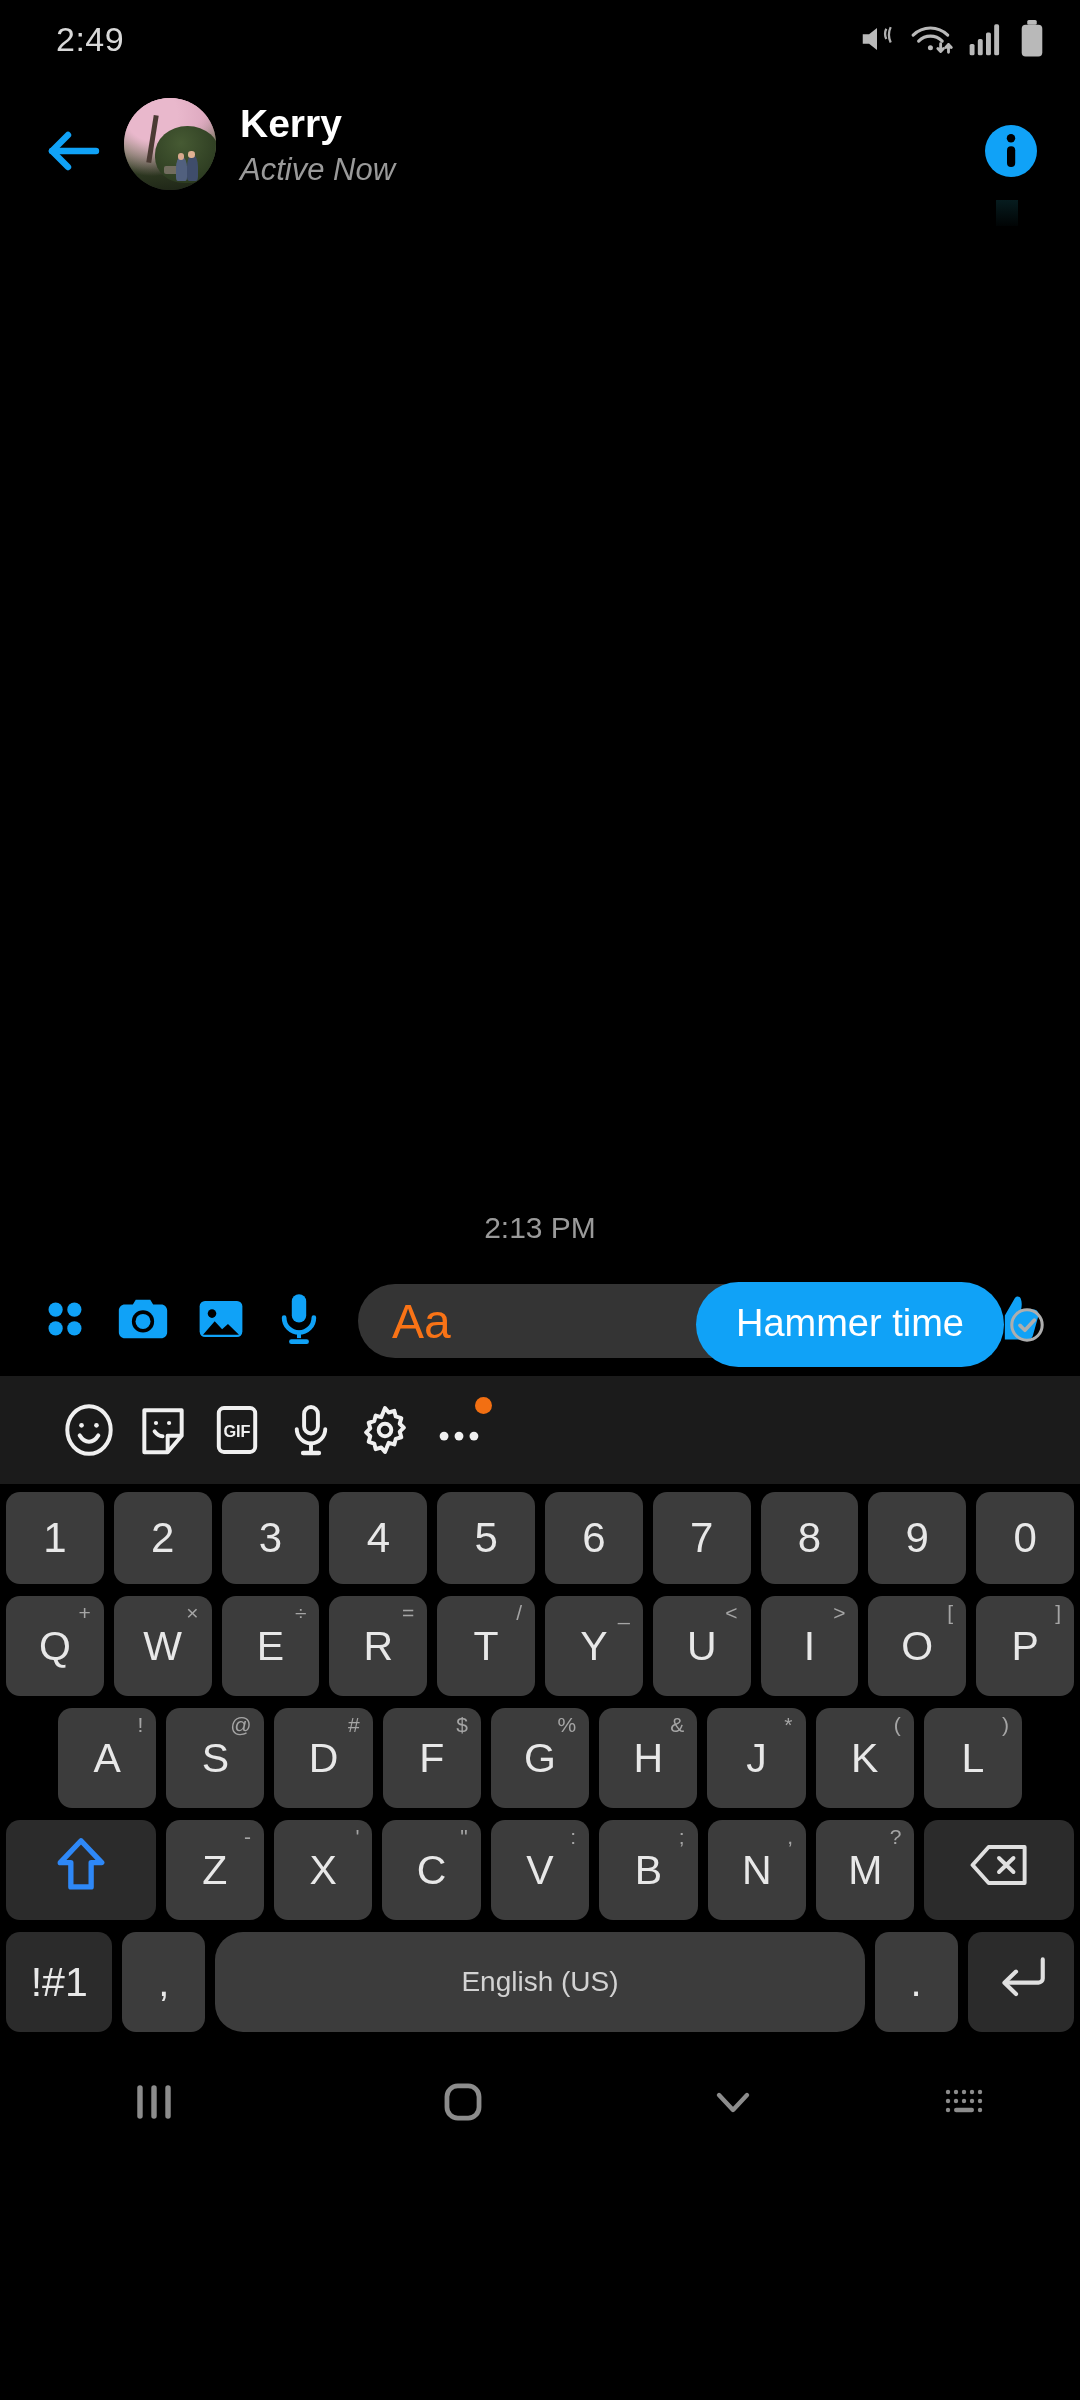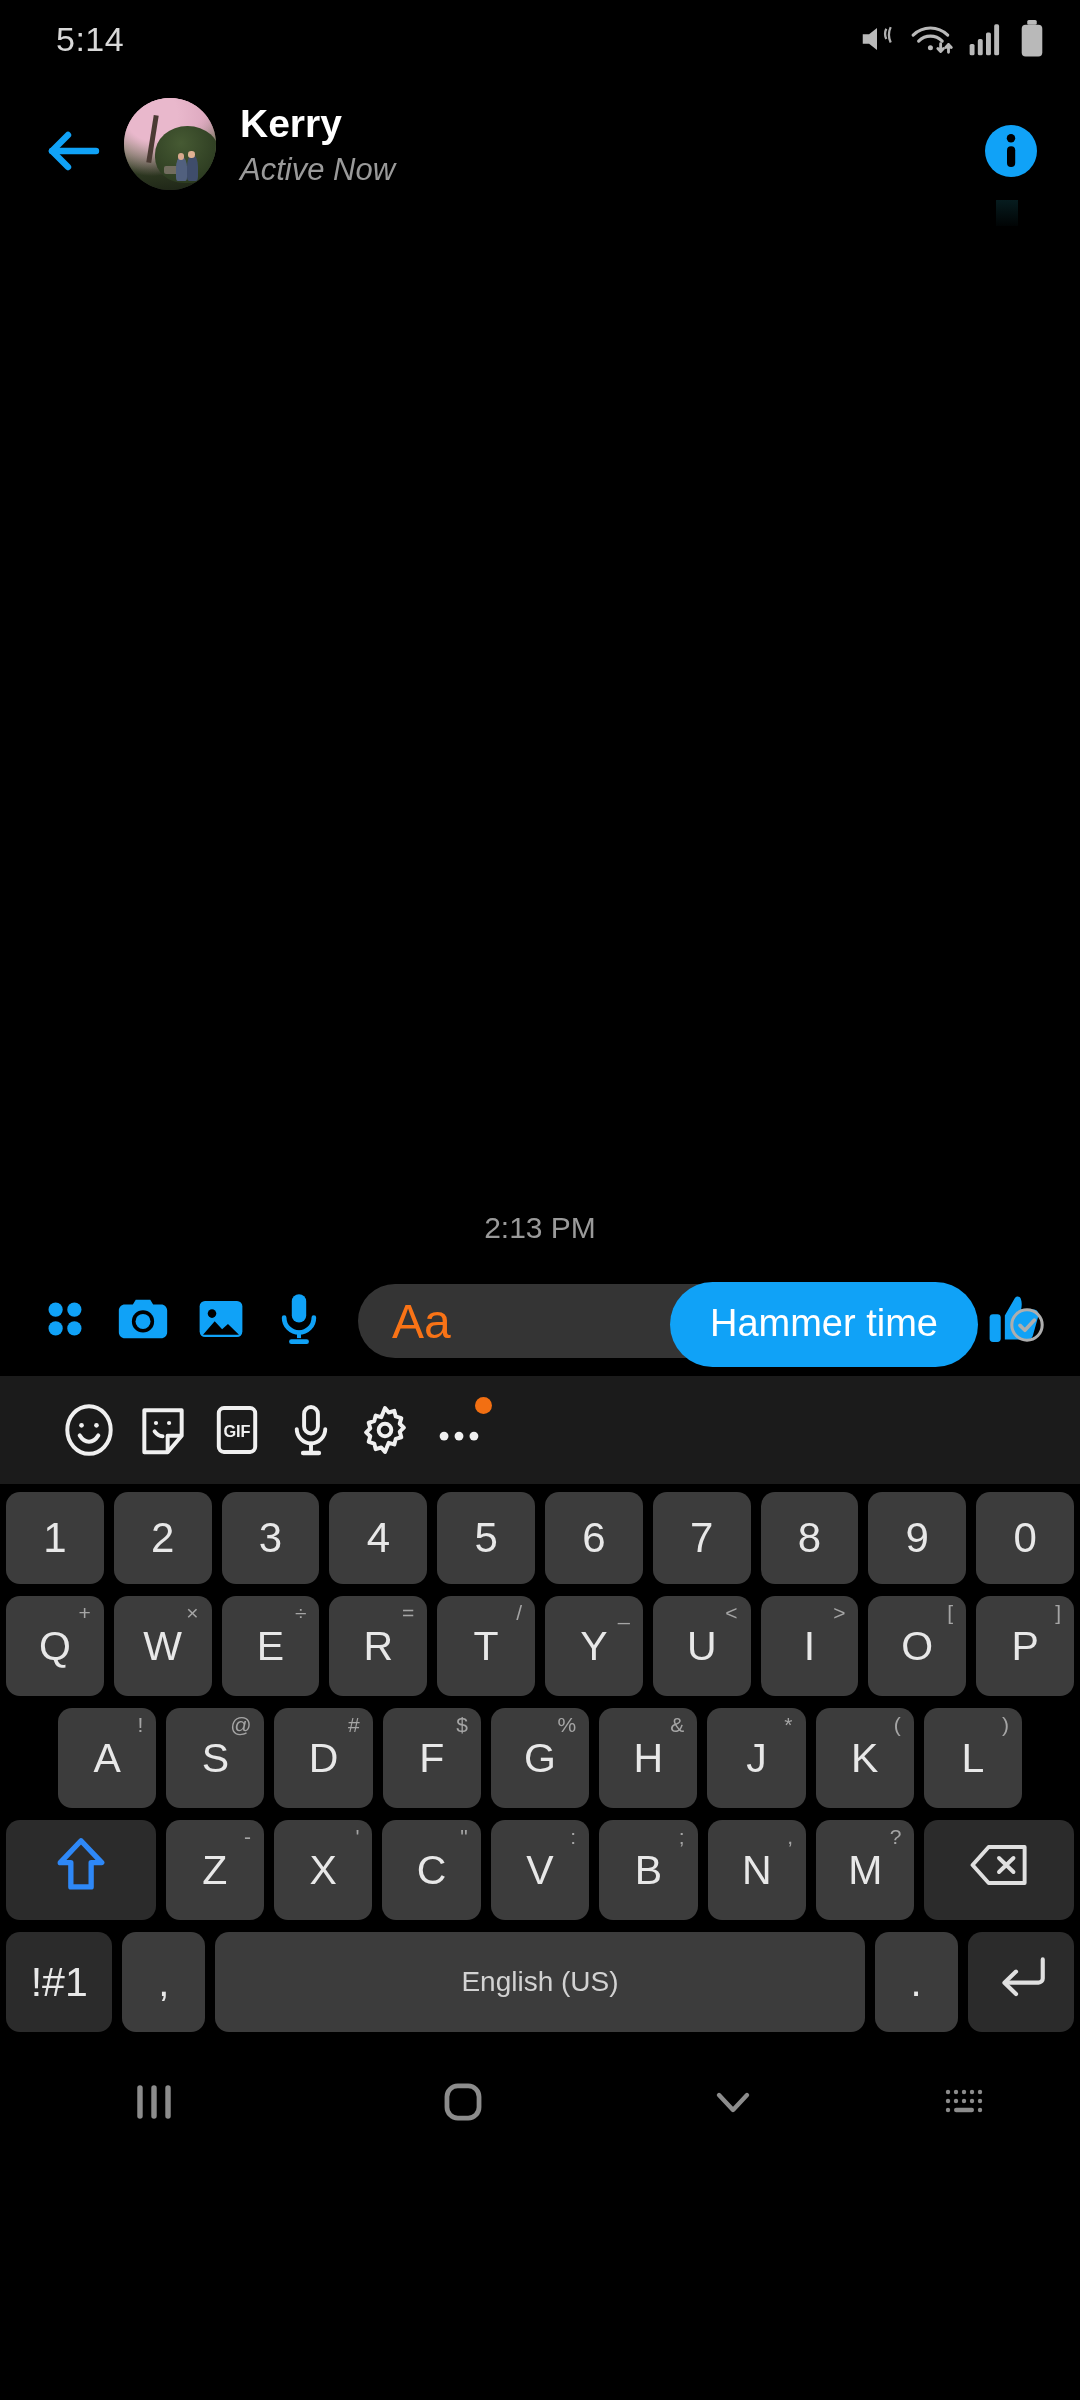--- a/index.html
+++ b/index.html
@@ -48,21 +48,21 @@
   .contact-name { font-size:39px; font-weight:bold; color:#fff; line-height:1.18; }
   .contact-status { font-size:31px; color:#9a9a9a; line-height:1.25; margin-top:4px;font-style:italic; }
   .info-btn { width:74px; height:74px; display:flex; align-items:center; justify-content:center; flex:0 0 auto; }
 
   
   .messages { position:relative; height:1076px; padding:0 34px; }
   .scroll-artifact { position:absolute; right:62px; top:10px; width:22px; height:26px;
       background:linear-gradient(180deg,#0c3338,#020708); opacity:.55; }
   .time-divider { position:absolute; top:1021px; left:0; right:0; text-align:center;
       font-size:30px; color:#9a9a9a; }
-  .msg-row { position:absolute; top:1092px; right:34px; display:flex; align-items:center; gap:30px; }
+  .msg-row { position:absolute; top:1092px; right:34px; display:flex; align-items:center; gap:4px; }
   .bubble { background:#10a2f7; color:#fff; font-size:38px; border-radius:58px;
       padding:22px 40px 25px; line-height:1.0; white-space:nowrap; }
   .delivered { width:38px; height:38px; flex:0 0 auto; }
 
   
   .composer { height:110px; display:flex; align-items:center; padding:0 26px; gap:0; }
   .comp-icon { width:78px; height:78px; display:flex; align-items:center; justify-content:center; flex:0 0 auto; }
   .input-wrap { flex:1 1 auto; height:74px; background:#343434; border-radius:40px;
       margin:0 18px 0 20px; display:flex; align-items:center; padding:0 14px 0 34px; }
   .input-placeholder { flex:1 1 auto; font-size:48px; color:#f97316; }
@@ -77,35 +77,35 @@
       border-radius:50%; background:#f26f12; }
   .kb-keys { background:#000; padding:8px 6px 4px; }
   .kb-row { display:flex; justify-content:center; align-items:stretch; gap:10px; margin-bottom:12px; }
   .key { position:relative; background:#3c3c3c; border-radius:14px; flex:1 1 0;
       height:100px; display:flex; align-items:center; justify-content:center;
       font-size:41px; color:#e8e8e8; }
   .key.num { height:92px; font-size:42px; }
   .key .sec { position:absolute; top:6px; right:13px; font-size:21px; color:#a5a5a5; line-height:1; }
   .key.dark { background:#2b2b2b; }
   .key.wide { flex:1.52 1 0; }
-  .key.space { flex:6.1 1 0; font-size:28px; color:#d2d2d2; }
+  .key.space { flex:6.1 1 0; font-size:28px; color:#d2d2d2;border-radius:28px; }
   .key.narrow { flex:.78 1 0; }
   .row-indent { padding:0 52px; }
   .key.punct { font-size:40px; }
 
   
   .navbar { height:112px; display:flex; align-items:center; background:#000; }
   .nav-btn { flex:1 1 0; display:flex; align-items:center; justify-content:center; height:100%; }
   .nav-btn.small { flex:.75 1 0; }
 </style>
 </head>
 <body>
 
 <div class="statusbar">
-  <div class="status-time">5:14</div>
+  <div class="status-time">2:49</div>
   <div class="status-icons">
     <span>
       <svg width="38" height="38" viewBox="0 0 24 24" fill="#b9b9b9">
         <path d="M3 9v6h4l5 4V5L7 9H3z"></path>
         <path d="M17.2 5.2l1.3.6c-.9 1.9-.9 4 0 5.9l-1.3.6c-1.1-2.3-1.1-4.8 0-7.1z" opacity=".95"></path>
         <path d="M20 4.2l1.3.6c-1.4 2.9-1.4 6.2 0 9.1l-1.3.6c-1.6-3.3-1.6-7 0-10.3z" opacity=".95"></path>
       </svg>
     </span>
     <span>
       <svg width="44" height="38" viewBox="0 0 28 24" fill="none" stroke="#b9b9b9" stroke-width="2">

